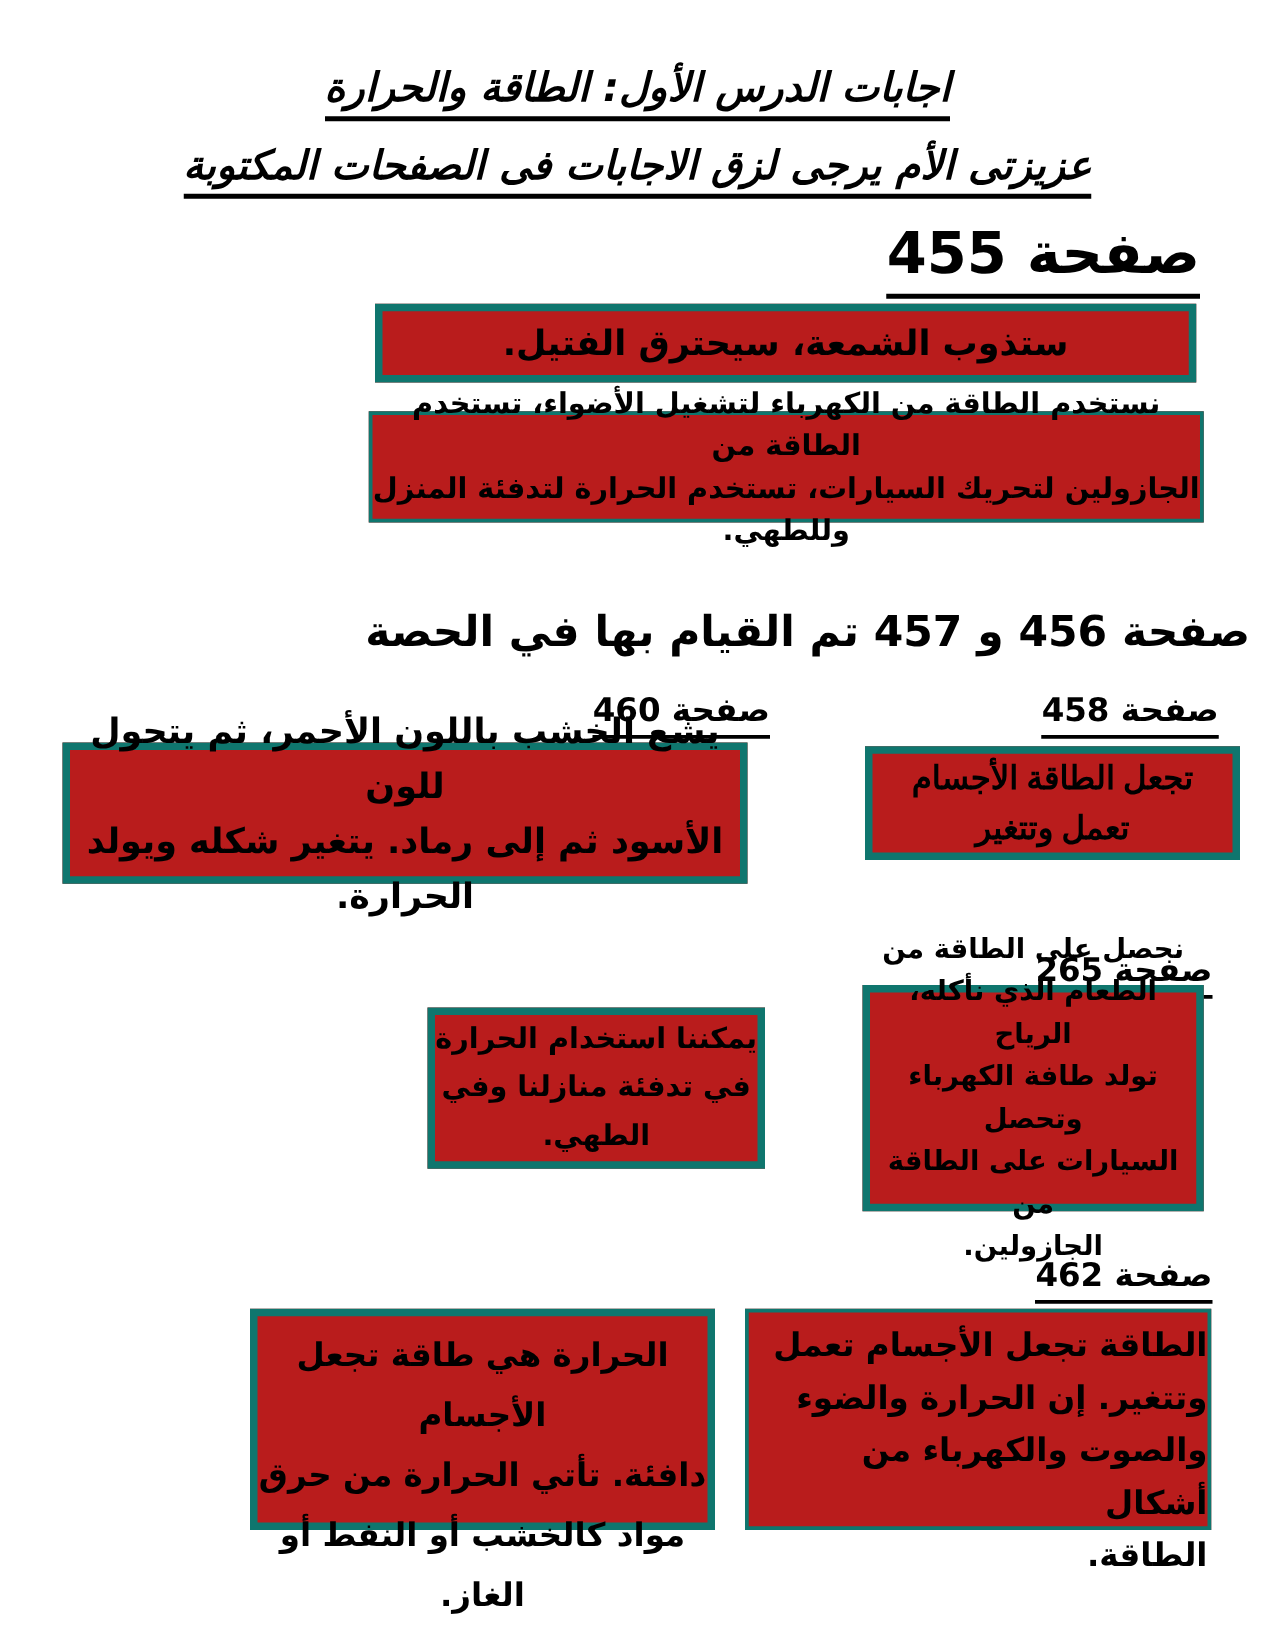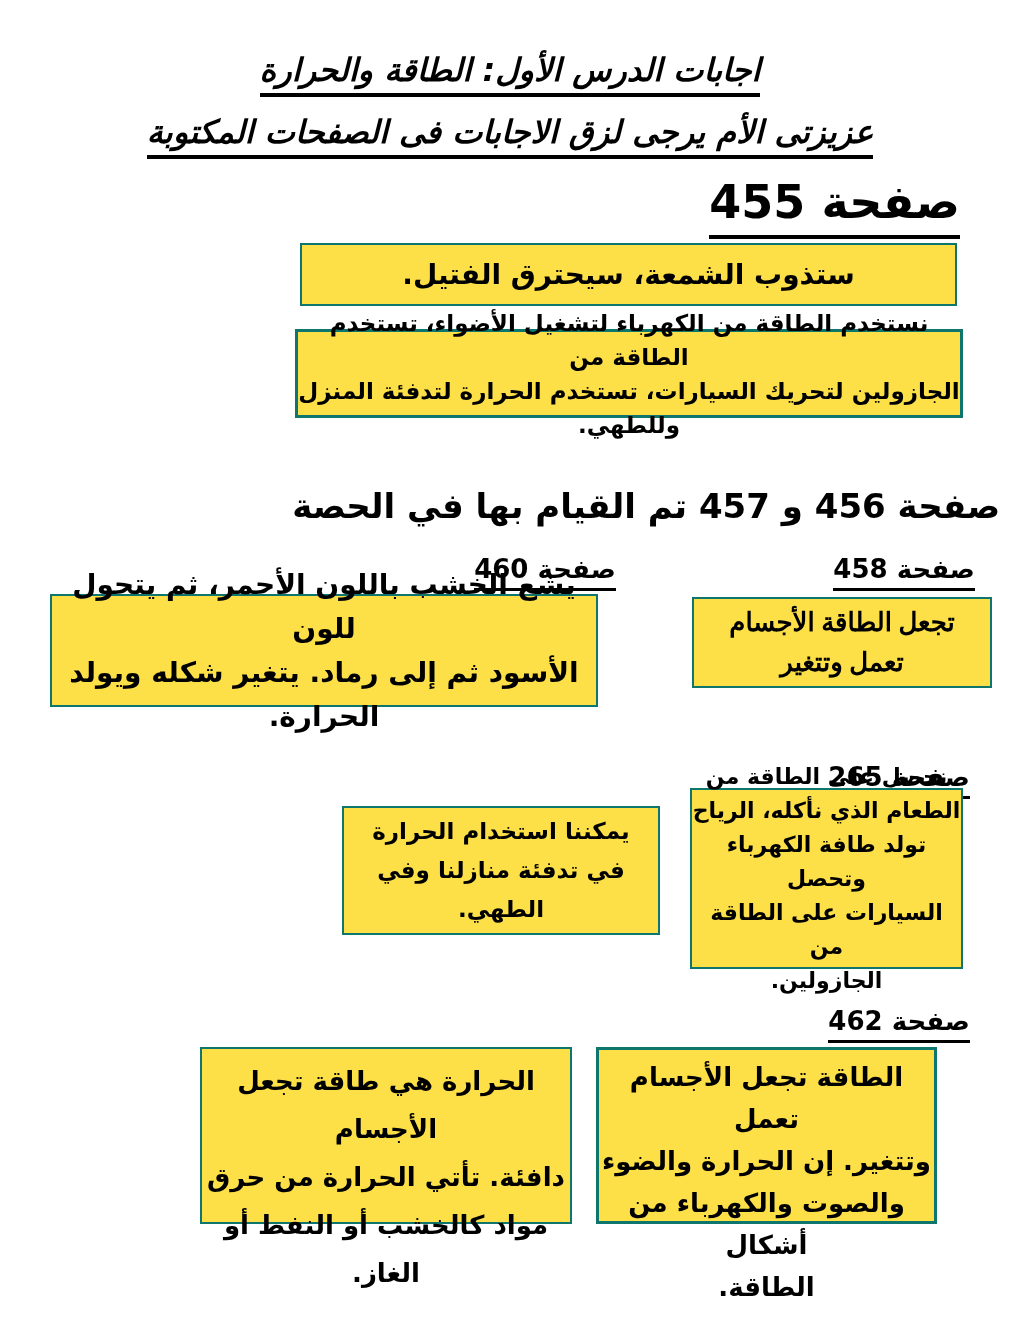--- a/index.html
+++ b/index.html
@@ -22,38 +22,38 @@
     padding-bottom: 3px;
     line-height: 1.25;
   }
   .u-sm { border-bottom-width: 3px; padding-bottom: 2px; margin-top: 11px; }
   .title { font-size: 32px; }
   .page-label-lg { font-size: 46px; text-align: center; }
   .page-label-sm { font-size: 26px; }
   .mid-heading { font-size: 34px; white-space: nowrap; }
   .box {
     position: absolute;
-    border: 2px solid #0f766e;
-    background: #fde047;
+    border: 6px solid #0f766e;
+    background: #b91c1c;
     display: flex;
     align-items: center;
     justify-content: center;
     text-align: center;
     white-space: pre-line;
   }
   .box.top-align { align-items: flex-start; }
 
   .box-455-1 { left: 300px; top: 243px; width: 657px; height: 63px; font-size: 28px; }
   .box-455-2 { left: 295px; top: 329px; width: 668px; height: 89px; font-size: 23px; line-height: 34px; border-width: 3px; }
   .box-460   { left: 50px;  top: 594px; width: 548px; height: 113px; font-size: 28px; line-height: 44px; }
   .box-458   { left: 692px; top: 597px; width: 300px; height: 91px;  font-size: 26px; line-height: 40px; font-family: Liberation Serif, serif; }
   .box-461   { left: 690px; top: 788px; width: 273px; height: 181px; font-size: 22px; line-height: 34px; }
-  .box-heat  { left: 342px; top: 806px; width: 318px; height: 129px; font-size: 23px; line-height: 39px; }
+  .box-heat  { left: 342px; top: 806px; width: 270px; height: 129px; font-size: 23px; line-height: 39px; }
   .box-462-l { left: 200px; top: 1047px; width: 372px; height: 177px; font-size: 26px; line-height: 48px; padding-top: 8px; }
-  .box-462-r { left: 596px; top: 1047px; width: 341px; height: 177px; font-size: 26px; line-height: 42px; padding-top: 6px; border-width: 3px; }
+  .box-462-r { left: 596px; top: 1047px; width: 373px; height: 177px; font-size: 26px; line-height: 42px; padding-top: 6px; border-width: 3px; text-align: right; }
 
   .pos-title1   { top: 50px; }
   .pos-title2   { top: 112px; }
   .pos-p455     { top: 174px; right: 60px; }
   .pos-midhead  { top: 486px; left: 370px; width: 630px; text-align: center; }
   .pos-p460     { top: 542px; left: 440px; width: 210px; text-align: center; }
   .pos-p458     { top: 542px; right: 45px; }
   .pos-p461     { top: 750px; right: 50px; }
   .pos-p462     { top: 994px; right: 50px; }
 </style>

